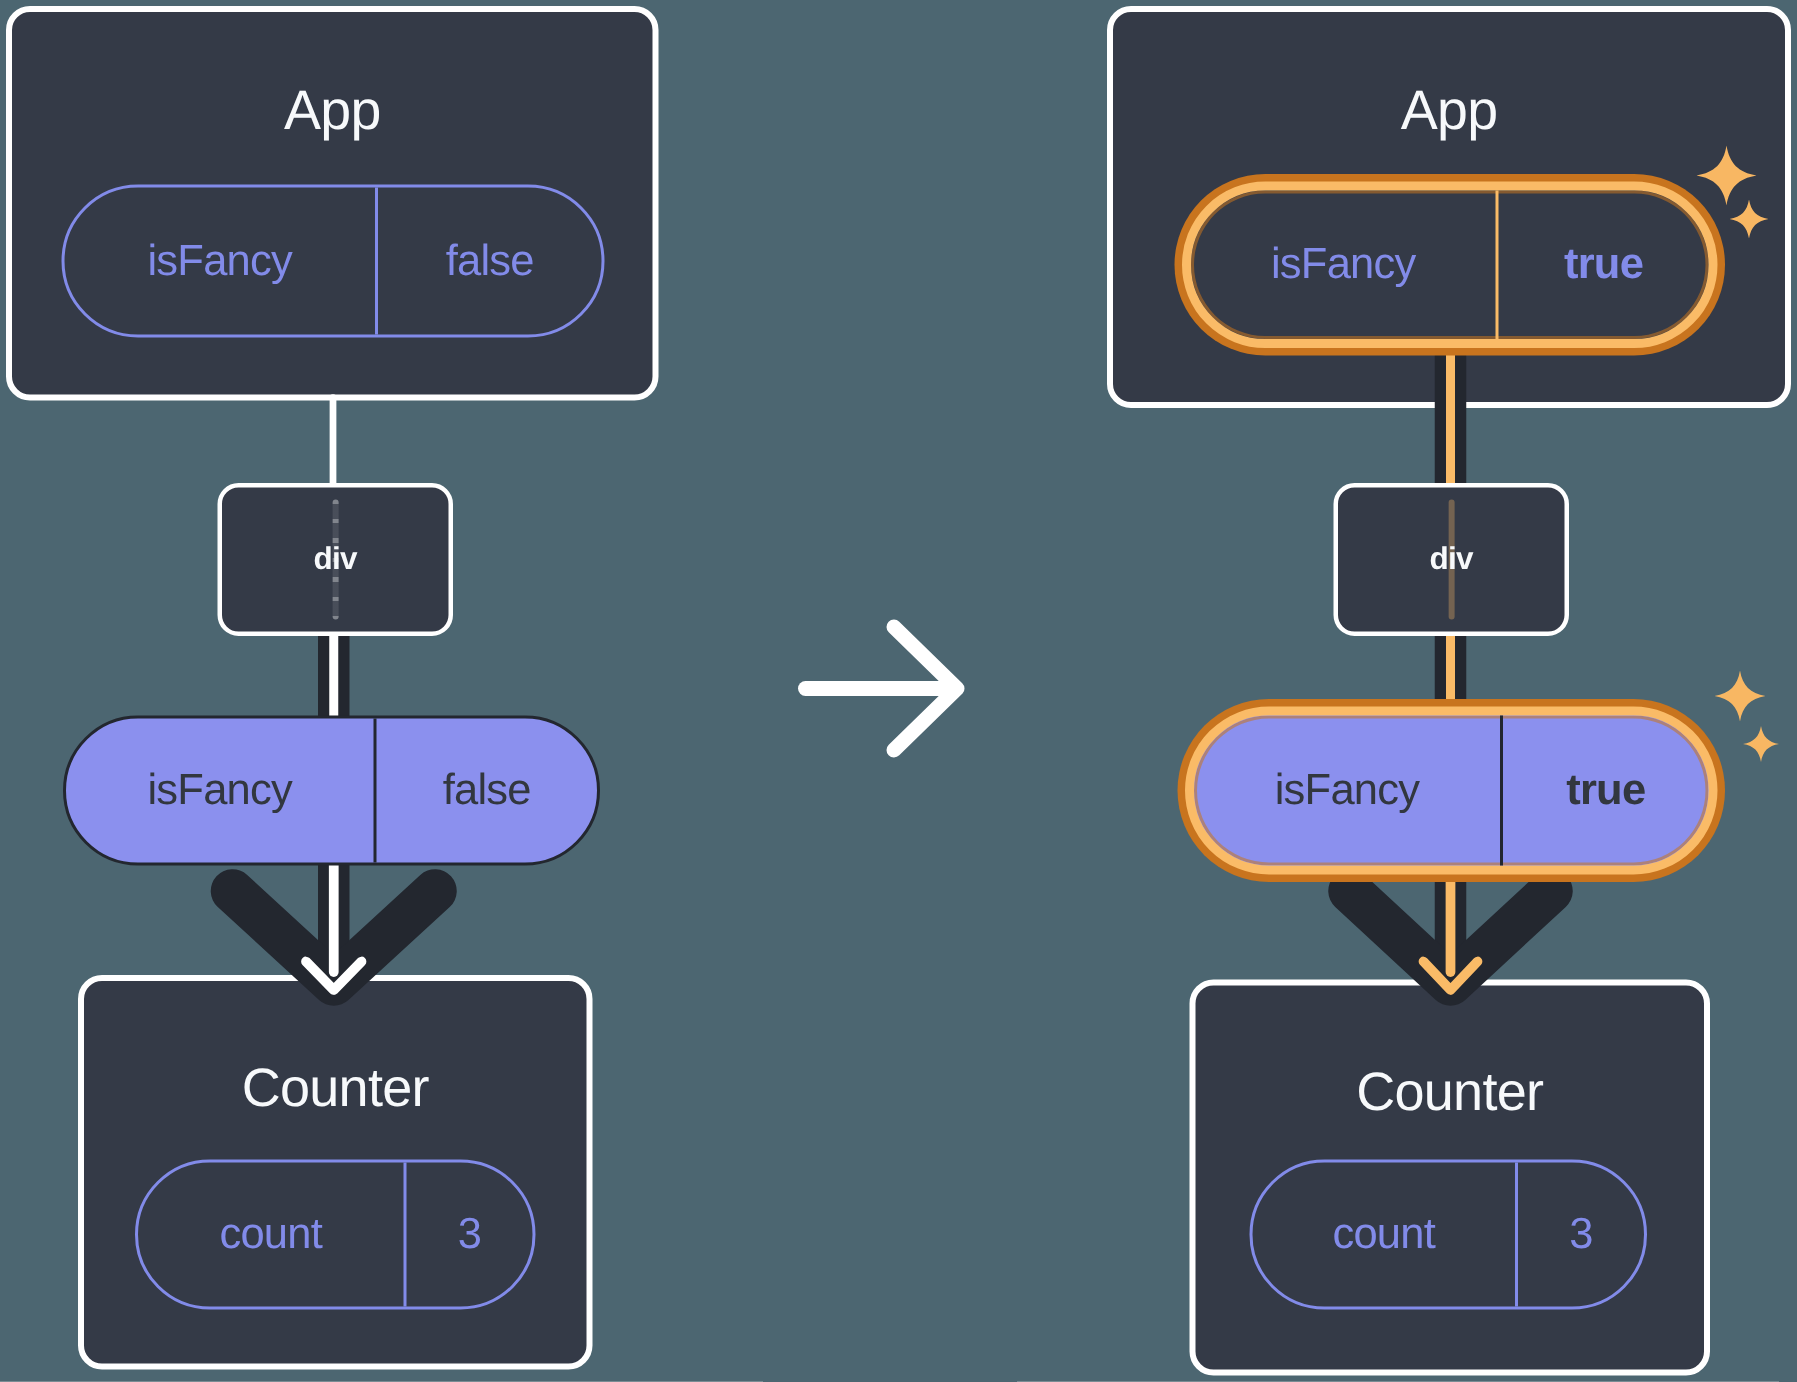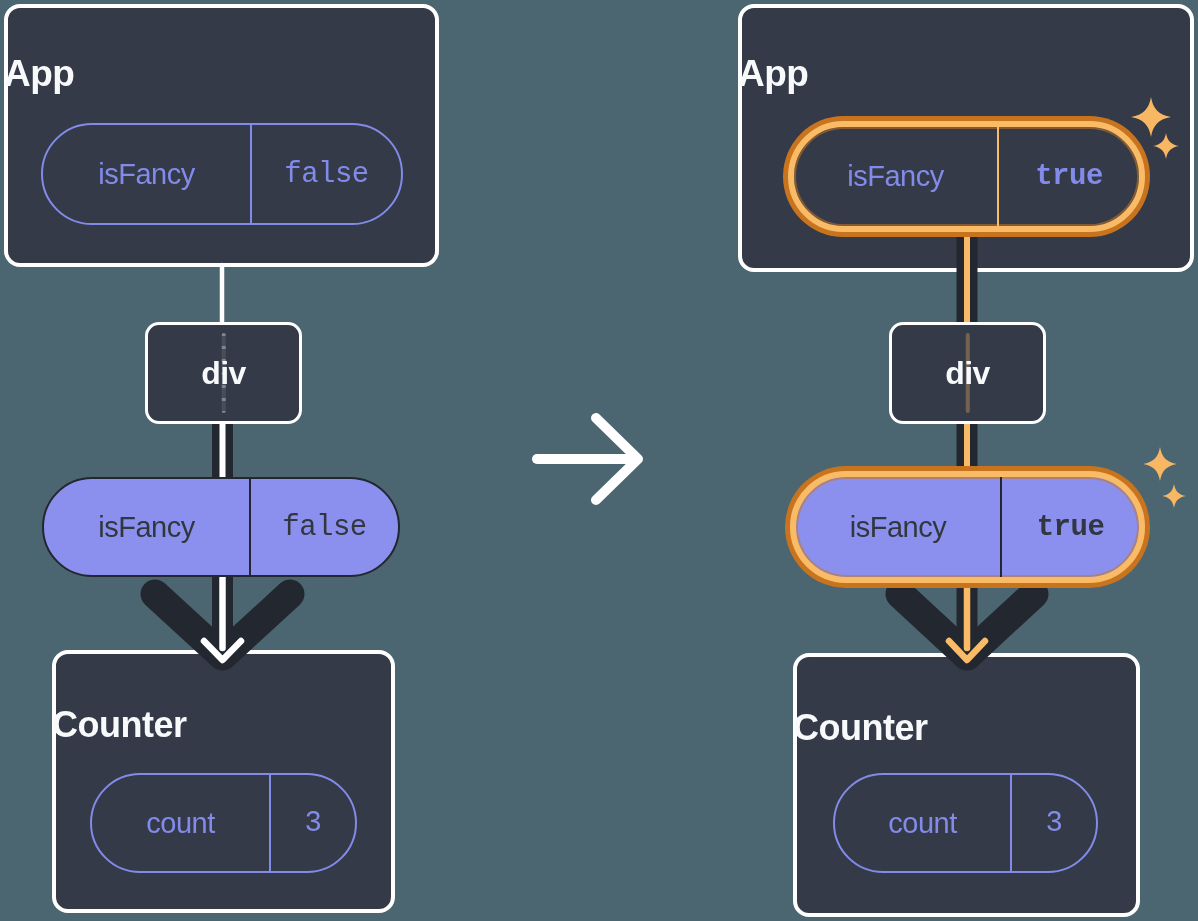--- a/index.html
+++ b/index.html
@@ -19,27 +19,27 @@
   }
   .small-box{
     position:absolute;background:var(--box);border:3.5px solid #fff;
     border-radius:14px;box-sizing:border-box;z-index:3;
     display:flex;align-items:center;justify-content:center;
   }
   .inner-line{position:absolute;left:50%;transform:translateX(-50%);width:4.5px;top:8px;bottom:8px;z-index:0;border-radius:3px;}
   .ghost-white{background:repeating-linear-gradient(180deg, rgba(255,255,255,0.38) 0 3px, rgba(255,255,255,0.10) 3px 13px);}
   .ghost-orange{background:rgba(251,187,103,0.32);}
   .title{
-    position:absolute;color:var(--title-text);font-size:37px;font-weight:700;
-    z-index:2;letter-spacing:-0.5px;
+    position:absolute;color:var(--title-text);font-size:37px;font-weight:400;
+    text-align:center;z-index:2;letter-spacing:-0.5px;
   }
-  .div-label{color:var(--title-text);font-size:32px;font-weight:600;z-index:1;letter-spacing:-0.5px;}
+  .div-label{color:var(--title-text);font-size:21px;font-weight:600;z-index:1;letter-spacing:-0.5px;}
   .pill{position:absolute;display:flex;box-sizing:border-box;z-index:3;border-radius:62px;}
   .pill-cell{display:flex;align-items:center;justify-content:center;font-size:29px;letter-spacing:-0.5px;box-sizing:border-box;}
-  .cell-right{flex:1;font-family:Liberation Mono, monospace;}
+  .cell-right{flex:1;}
   .outline-pill{border:2.5px solid var(--purple);color:var(--purple);}
   .outline-pill .cell-right{border-left:2.5px solid var(--purple);}
   .solid-pill{background:var(--purple-fill);border:2.5px solid var(--dark);color:var(--dark-text);}
   .solid-pill .cell-right{border-left:2.5px solid var(--dark);}
   .ring{
     position:absolute;display:flex;box-sizing:border-box;z-index:3;border-radius:62px;
     border:6px solid var(--orange-light);
     box-shadow:0 0 0 5px var(--orange-dark), inset 0 0 0 2px rgba(200,116,30,0.55);
   }
   .ring-navy{background:var(--box);color:var(--purple);}

